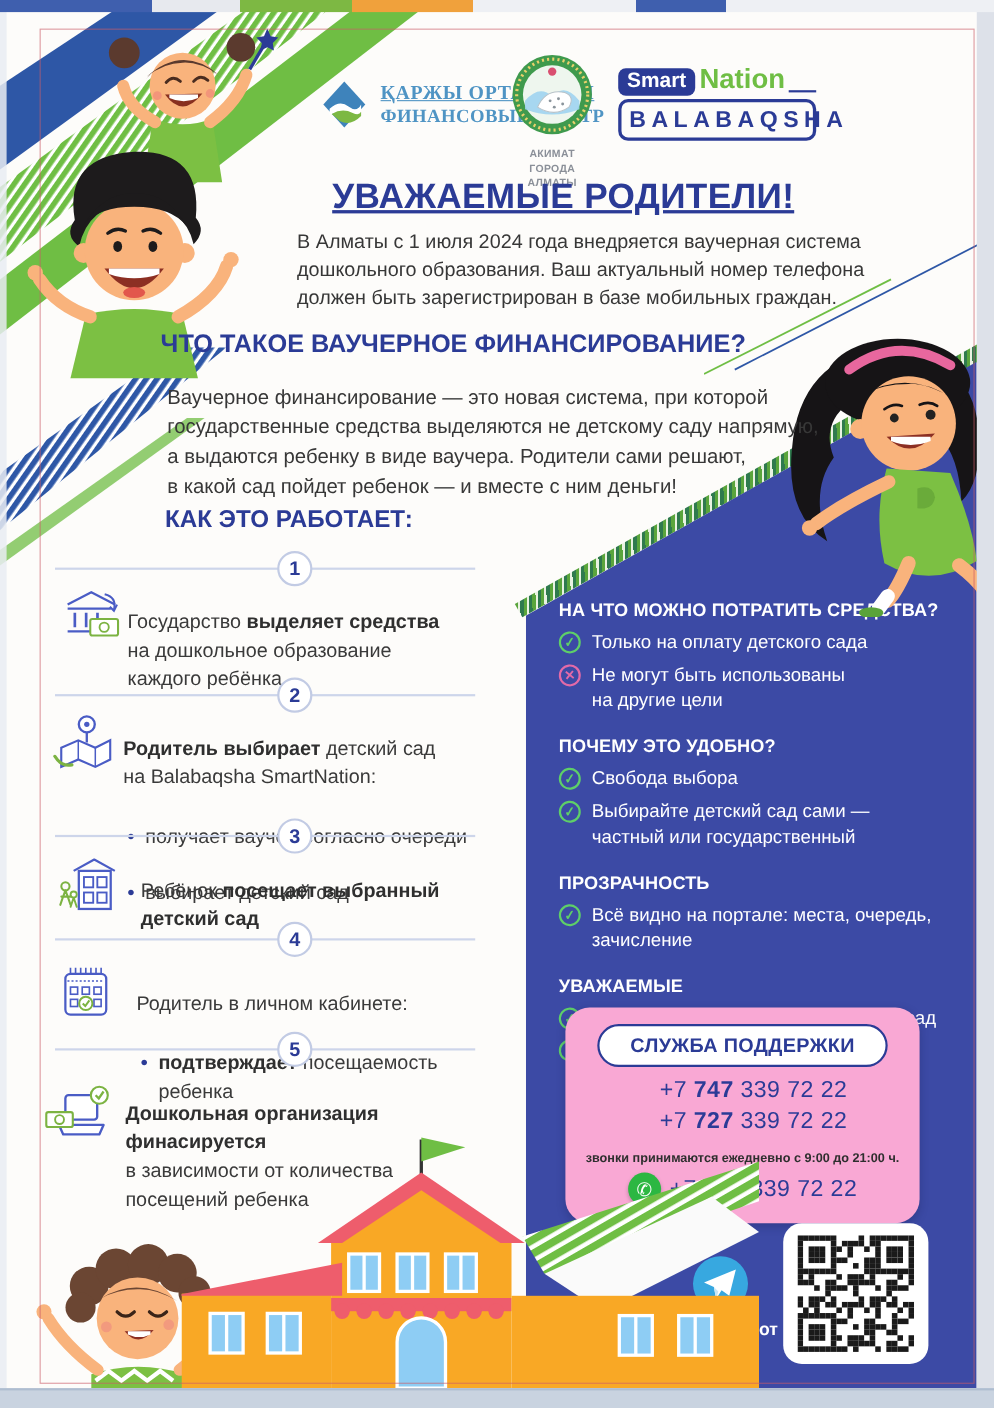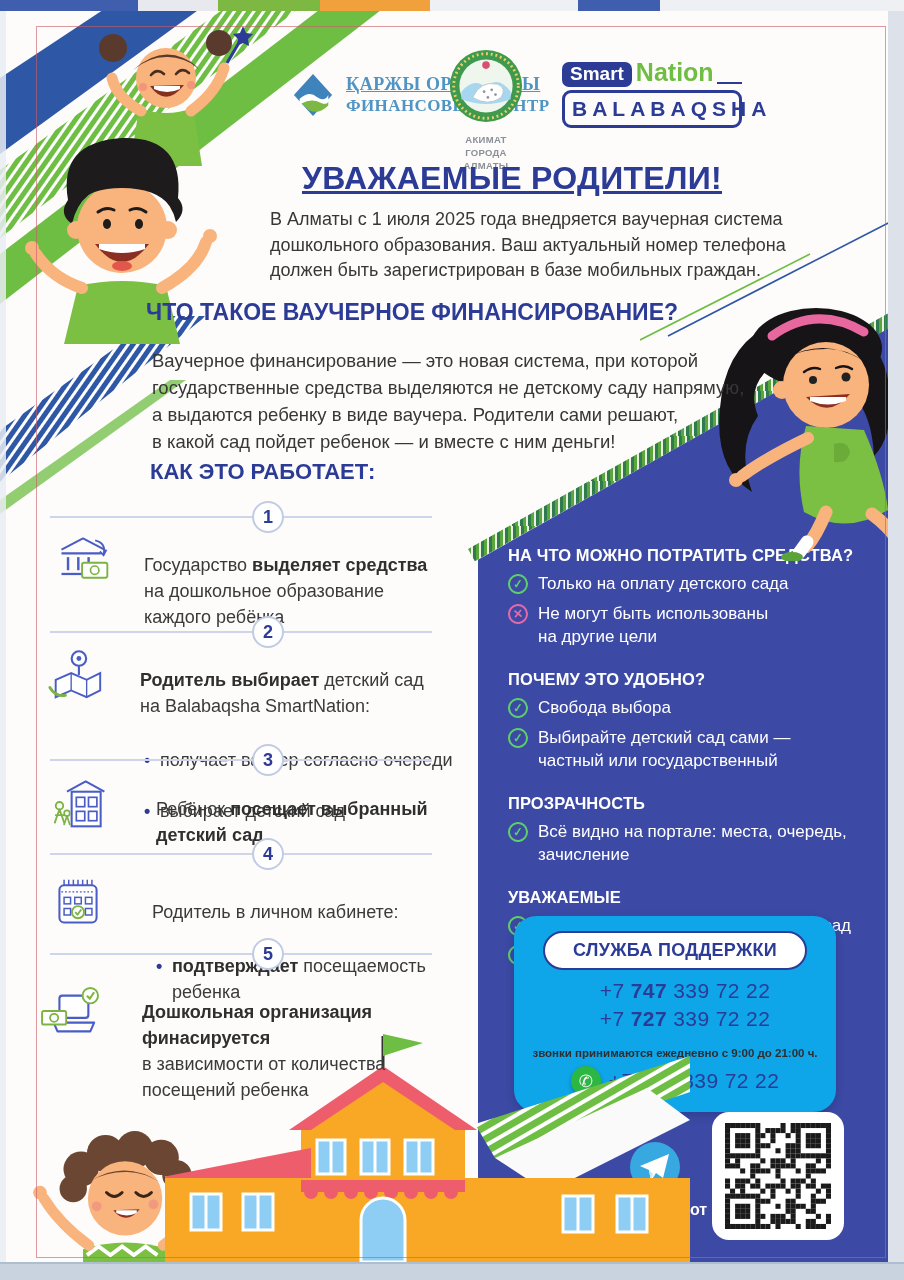--- a/index.html
+++ b/index.html
@@ -16,21 +16,21 @@
   .edge-left{position:absolute;left:0;top:0;width:6px;height:1280px;background:rgba(233,236,242,.85);z-index:39;}
 
   .red-frame{position:absolute;left:36px;top:26px;width:850px;height:1232px;
     border:1px solid rgba(203,92,104,.62);z-index:30;pointer-events:none;}
 
   
   .finlogo{left:292px;top:72px;display:flex;align-items:center;gap:12px;z-index:12;}
   .finlogo-text{font-family:"Liberation Serif",serif;color:#4f94c4;line-height:1.18;}
   .finlogo-l1{font-size:18px;font-weight:700;letter-spacing:.6px;text-decoration:underline;}
   .finlogo-l2{font-size:17px;font-weight:700;letter-spacing:.4px;}
-  .emblem-wrap{left:446px;top:48px;width:80px;text-align:center;z-index:12;}
+  .emblem-wrap{left:462px;top:48px;width:80px;text-align:center;z-index:12;}
   .emblem-caption{margin-top:6px;font-size:9.5px;font-weight:700;color:#8a8f98;line-height:1.35;letter-spacing:.3px;}
   .smartnation{left:562px;top:58px;width:180px;z-index:12;}
   .sn-top{display:flex;align-items:flex-end;}
   .sn-smart{background:#2b3b96;color:#fff;font-weight:800;font-size:19px;padding:1px 8px 2px;border-radius:7px;}
   .sn-nation{color:#6fbe44;font-weight:700;font-size:25px;margin-left:4px;}
   .sn-rule{flex:1;border-bottom:2px solid #2b3b96;margin-bottom:3px;margin-left:3px;}
   .sn-box{margin-top:3px;border:3px solid #2b3b96;border-radius:9px;color:#2b3b96;
     font-weight:800;font-size:21px;letter-spacing:5px;text-align:center;padding:4px 2px 4px 7px;}
 
   .h1{left:262px;top:160px;width:500px;text-align:center;color:#2b3b96;
@@ -41,21 +41,21 @@
   .h2-what{left:146px;top:299px;font-size:23px;}
   .para2{left:152px;top:347px;width:670px;font-size:18.5px;line-height:1.46;color:#373737;white-space:pre-line;z-index:12;}
   .h2-how{left:150px;top:459px;font-size:22px;}
 
   
   .step-divider{position:absolute;left:50px;width:382px;height:32px;z-index:12;}
   .step-divider .line{position:absolute;left:0;right:0;top:15px;height:2px;background:#cdd5ea;}
   .step-divider .num{position:absolute;left:202px;top:0;width:32px;height:32px;border-radius:50%;
     background:#fff;border:2px solid #c2cbe4;color:#2b3b96;font-weight:800;font-size:18px;
     display:flex;align-items:center;justify-content:center;}
-  .step-text{position:absolute;font-size:18px;line-height:1.44;color:#3a3a3a;white-space:pre-line;z-index:12;margin-left:28px;}
+  .step-text{position:absolute;font-size:18px;line-height:1.44;color:#3a3a3a;white-space:pre-line;z-index:12;}
   .step-text b{color:#2f2f2f;}
   .step-icon{position:absolute;z-index:12;}
   .bullets{margin:2px 0 0;padding-left:20px;list-style:none;}
   .bullets li{position:relative;padding-left:0;}
   .bullets li::before{content:"•";color:#2b3b96;position:absolute;left:-16px;font-weight:700;}
 
   
   .panel{left:478px;top:300px;width:410px;height:962px;background:#3c4aa5;
     clip-path:polygon(0 27%,100% 3%,100% 100%,0 100%);z-index:6;}
   .hatch-stripe{left:468px;top:549px;width:484px;height:14px;z-index:5;
@@ -65,21 +65,21 @@
   .p-section{margin-bottom:21px;}
   .p-title{font-size:16.5px;font-weight:800;letter-spacing:.1px;margin-bottom:8px;}
   .p-item{display:flex;margin-bottom:7px;font-size:17px;line-height:1.35;white-space:pre-line;}
   .mark{width:20px;height:20px;border-radius:50%;border:2px solid;flex:0 0 auto;margin-right:10px;
     display:flex;align-items:center;justify-content:center;font-size:12px;font-weight:700;margin-top:1px;
     transform:rotate(-6deg);}
   .mark.check{border-color:#5ecf68;color:#5ecf68;}
   .mark.cross{border-color:#e36aa8;color:#e36aa8;}
 
   
-  .support-card{position:absolute;left:36px;top:616px;width:322px;height:196px;background:#0ea5e9;
+  .support-card{position:absolute;left:36px;top:616px;width:322px;height:196px;background:#f9a8d4;
     border-radius:22px;text-align:center;box-shadow:0 3px 8px rgba(20,25,70,.25);}
   .support-pill{display:inline-block;margin-top:15px;border:2.5px solid #2b3b96;border-radius:26px;
     padding:7px 28px;color:#2b3b96;font-weight:800;font-size:18px;letter-spacing:.3px;background:#fff;}
   .phone{font-size:21px;color:#2b3b96;margin-top:9px;letter-spacing:.4px;padding-left:20px;}
   .phone .code{font-weight:800;}
   .support-note{font-size:11.5px;font-weight:700;color:#2e2e2e;margin-top:16px;}
   .wa-row{display:flex;align-items:center;justify-content:center;gap:8px;margin-top:7px;}
   .wa-icon{width:30px;height:30px;border-radius:50%;background:#2cb742;color:#fff;
     display:flex;align-items:center;justify-content:center;font-size:17px;box-shadow:0 2px 4px rgba(0,0,0,.25);}
   .wa-num{font-size:21px;color:#2b3b96;letter-spacing:.4px;}
@@ -198,21 +198,21 @@
   <div class="abs smartnation">
     <div class="sn-top">
       <span class="sn-smart">Smart</span>
       <span class="sn-nation">Nation</span>
       <span class="sn-rule"></span>
     </div>
     <div class="sn-box">BALABAQSHA</div>
   </div>
 
   <div class="abs h1">УВАЖАЕМЫЕ РОДИТЕЛИ!</div>
-  <div class="abs intro">В Алматы с 1 июля 2025 года внедряется ваучерная система
+  <div class="abs intro">В Алматы с 1 июля 2024 года внедряется ваучерная система
 дошкольного образования. Ваш актуальный номер телефона
 должен быть зарегистрирован в базе мобильных граждан.</div>
 
   <div class="abs h2 h2-what">ЧТО ТАКОЕ ВАУЧЕРНОЕ ФИНАНСИРОВАНИЕ?</div>
   <div class="abs para2">Ваучерное финансирование — это новая система, при которой
 государственные средства выделяются не детскому саду напрямую,
 а выдаются ребенку в виде ваучера. Родители сами решают,
 в какой сад пойдет ребенок — и вместе с ним деньги!</div>
 
   <div class="abs h2 h2-how">КАК ЭТО РАБОТАЕТ:</div>

